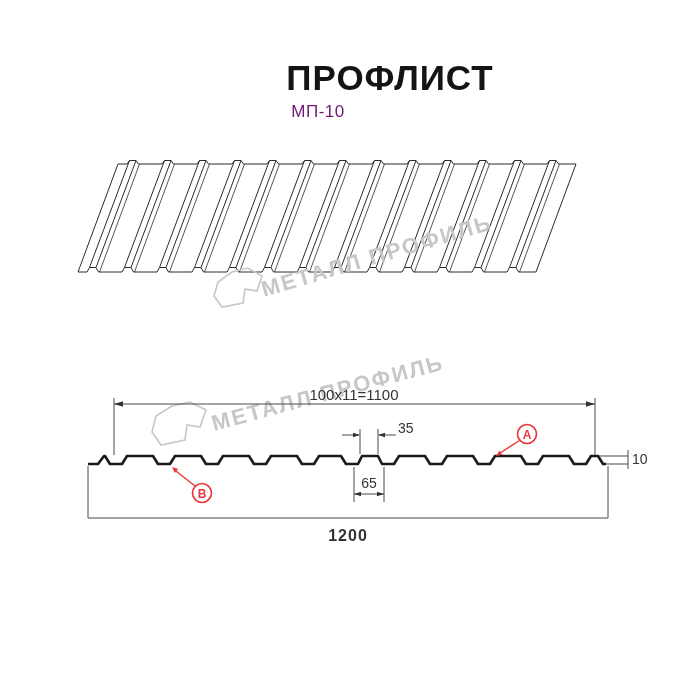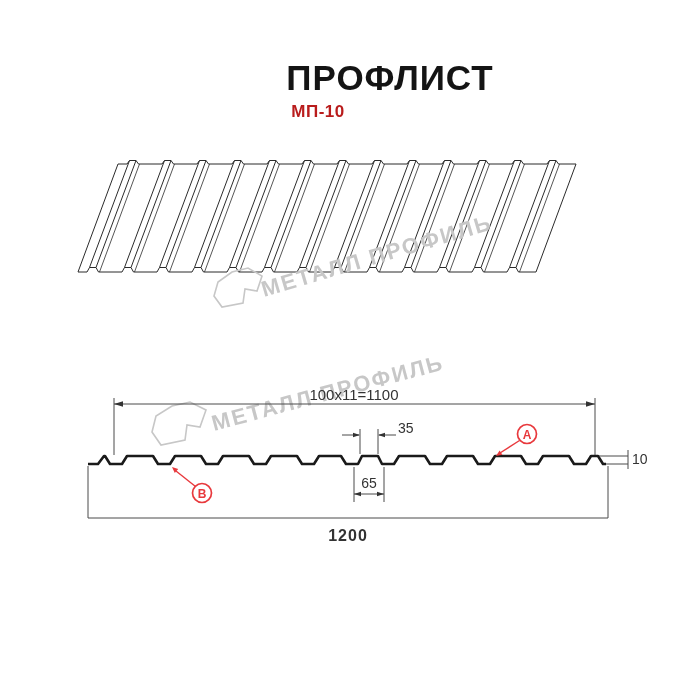--- a/index.html
+++ b/index.html
@@ -1,21 +1,21 @@
 <!DOCTYPE html>
 <html><head>
 <meta charset="utf-8">
 <style>
   html,body{margin:0;padding:0;background:#ffffff;}
   #page{position:relative;width:700px;height:700px;background:#fff;overflow:hidden;
         font-family:"Liberation Sans",sans-serif;}
   .title{position:absolute;top:58px;left:0;width:700px;text-align:center;
          font-size:35px;font-weight:800;letter-spacing:1px;color:#141414;margin-left:40px;}
   .subtitle{position:absolute;top:102px;left:0;width:636px;text-align:center;
-            font-size:17px;font-weight:700;letter-spacing:0.5px;color:#b91c1c;}
+            font-size:17px;font-weight:400;letter-spacing:0.5px;color:#701a75;}
   .footer{position:absolute;top:620px;left:0;width:700px;text-align:center;
           font-size:17px;font-weight:700;letter-spacing:0.6px;color:#2e2e2e;}
   svg{position:absolute;top:0;left:0;}
   .wm-text{font-size:22px;font-weight:700;letter-spacing:2px;fill:#c7c7c7;}
   .dim-text{font-size:14px;fill:#333333;}
   .dim-text-big{font-size:15px;fill:#333333;}
   .dim-text-total{font-size:16px;font-weight:700;letter-spacing:1px;fill:#333333;}
   .callout-letter{font-size:12px;font-weight:700;fill:#e8393d;}
   .thin{stroke:#4a4a4a;stroke-width:1;fill:none;}
   .red{stroke:#e8393d;fill:none;}

